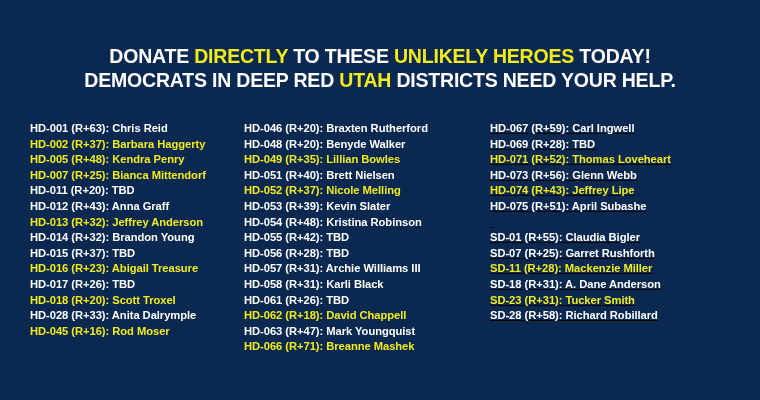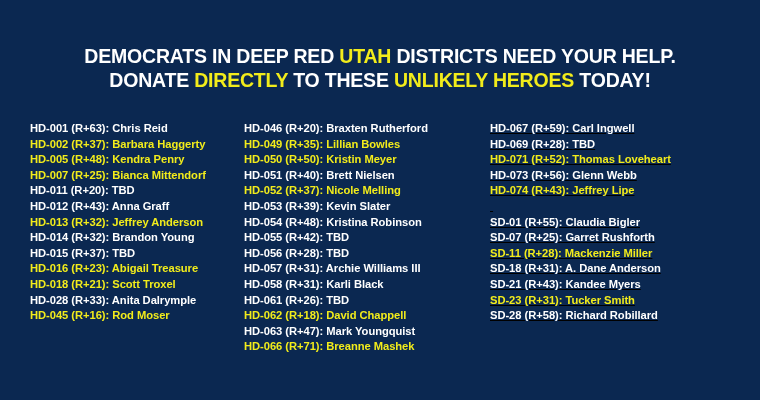--- a/index.html
+++ b/index.html
@@ -70,67 +70,68 @@
     color: transparent;
     height: 15.6px;
   }
 </style>
 </head>
 <body>
 
 <div class="poster">
 
   <div class="headline">
+    <span class="headline-line"><span>DONATE </span><span class="hl">DIRECTLY</span><span> TO THESE </span><span class="hl">UNLIKELY HEROES</span><span> TODAY!</span></span>
     <span class="headline-line"><span>DEMOCRATS IN DEEP RED </span><span class="hl">UTAH</span><span> DISTRICTS NEED YOUR HELP.</span></span>
-    <span class="headline-line"><span>DONATE </span><span class="hl">DIRECTLY</span><span> TO THESE </span><span class="hl">UNLIKELY HEROES</span><span> TODAY!</span></span>
   </div>
 
   <div class="columns">
     <div class="col col-1">
         <div class="entry">HD-001 (R+63): Chris Reid</div>
         <div class="entry highlight">HD-002 (R+37): Barbara Haggerty</div>
         <div class="entry highlight">HD-005 (R+48): Kendra Penry</div>
         <div class="entry highlight">HD-007 (R+25): Bianca Mittendorf</div>
         <div class="entry">HD-011 (R+20): TBD</div>
         <div class="entry">HD-012 (R+43): Anna Graff</div>
         <div class="entry highlight">HD-013 (R+32): Jeffrey Anderson</div>
         <div class="entry">HD-014 (R+32): Brandon Young</div>
         <div class="entry">HD-015 (R+37): TBD</div>
         <div class="entry highlight">HD-016 (R+23): Abigail Treasure</div>
-        <div class="entry highlight">HD-018 (R+21): Scott Troxel</div>
+        <div class="entry">HD-017 (R+26): TBD</div>
+        <div class="entry highlight">HD-018 (R+20): Scott Troxel</div>
         <div class="entry">HD-028 (R+33): Anita Dalrymple</div>
         <div class="entry highlight">HD-045 (R+16): Rod Moser</div>
       </div>
     <div class="col col-2">
         <div class="entry">HD-046 (R+20): Braxten Rutherford</div>
+        <div class="entry">HD-048 (R+20): Benyde Walker</div>
         <div class="entry highlight">HD-049 (R+35): Lillian Bowles</div>
-        <div class="entry highlight">HD-050 (R+50): Kristin Meyer</div>
         <div class="entry">HD-051 (R+40): Brett Nielsen</div>
         <div class="entry highlight">HD-052 (R+37): Nicole Melling</div>
         <div class="entry">HD-053 (R+39): Kevin Slater</div>
         <div class="entry">HD-054 (R+48): Kristina Robinson</div>
         <div class="entry">HD-055 (R+42): TBD</div>
         <div class="entry">HD-056 (R+28): TBD</div>
         <div class="entry">HD-057 (R+31): Archie Williams III</div>
         <div class="entry">HD-058 (R+31): Karli Black</div>
         <div class="entry">HD-061 (R+26): TBD</div>
         <div class="entry highlight">HD-062 (R+18): David Chappell</div>
         <div class="entry">HD-063 (R+47): Mark Youngquist</div>
         <div class="entry highlight">HD-066 (R+71): Breanne Mashek</div>
       </div>
     <div class="col col-3">
         <div class="entry">HD-067 (R+59): Carl Ingwell</div>
         <div class="entry">HD-069 (R+28): TBD</div>
         <div class="entry highlight">HD-071 (R+52): Thomas Loveheart</div>
         <div class="entry">HD-073 (R+56): Glenn Webb</div>
         <div class="entry highlight">HD-074 (R+43): Jeffrey Lipe</div>
+        <div class="entry">HD-075 (R+51): April Subashe</div>
         <div class="entry spacer">&nbsp;</div>
         <div class="entry">SD-01 (R+55): Claudia Bigler</div>
         <div class="entry">SD-07 (R+25): Garret Rushforth</div>
         <div class="entry highlight">SD-11 (R+28): Mackenzie Miller</div>
         <div class="entry">SD-18 (R+31): A. Dane Anderson</div>
-        <div class="entry">SD-21 (R+43): Kandee Myers</div>
         <div class="entry highlight">SD-23 (R+31): Tucker Smith</div>
         <div class="entry">SD-28 (R+58): Richard Robillard</div>
       </div>
   </div>
 
 </div>
 
 </body></html>

